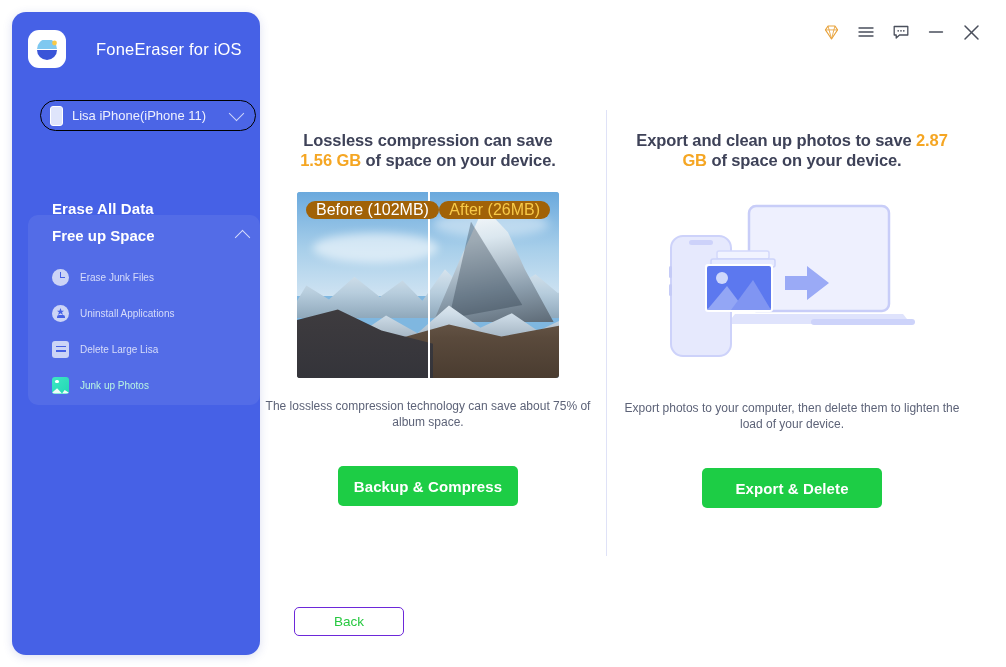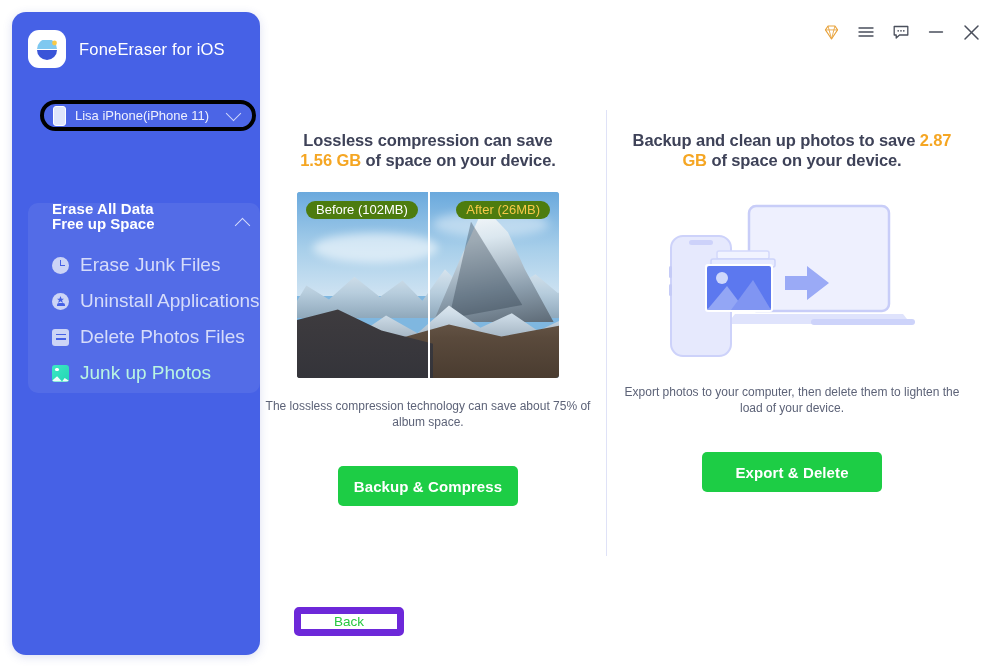--- a/index.html
+++ b/index.html
@@ -23,21 +23,21 @@
     left: 12px; top: 12px;
     width: 248px; height: 643px;
     background: #4661e6;
     border-radius: 14px 14px 14px 14px;
     box-shadow: 0 2px 10px rgba(60,80,180,0.18);
     overflow: hidden;
   }
   .brand-row {
     position: absolute;
     left: 16px; top: 18px;
-    display: flex; align-items: center; gap: 13px;
+    display: flex; align-items: center; gap: 30px;
   }
   .brand-logo {
     width: 38px; height: 38px;
     background: #ffffff;
     border-radius: 11px;
     position: relative;
     flex: none;
   }
   .brand-logo .bowl {
     position: absolute;
@@ -49,21 +49,21 @@
     font-size: 16.5px;
     font-weight: 500;
     letter-spacing: 0.2px;
     white-space: nowrap;
   }
 
   .device-select {
     position: absolute;
     left: 28px; top: 88px;
     width: 216px; height: 31px;
-    border: 4px solid #000000;
+    border: 1px solid #000000;
     border-radius: 16px;
     display: flex; align-items: center;
     padding: 0 10px 0 9px;
     background: rgba(255,255,255,0.03);
     cursor: pointer;
   }
   .phone-icon {
     width: 13px; height: 20px;
     border: 1.4px solid #ffffff;
     border-radius: 3px;
@@ -100,21 +100,21 @@
     left: 40px; top: 148px;
     color: #ffffff;
     font-size: 15px;
     font-weight: bold;
     letter-spacing: 0.1px;
     margin-top: 40px;
   }
 
   .group-panel {
     position: absolute;
-    left: 16px; top: 191px;
+    left: 16px; top: 203px;
     width: 232px; height: 190px;
     background: rgba(255,255,255,0.075);
     border-radius: 10px;
   }
   .group-header {
     position: absolute;
     left: 24px; top: 12px;
     width: 196px;
     display: flex; align-items: center; justify-content: space-between;
     cursor: pointer;
@@ -125,21 +125,21 @@
     font-weight: bold;
   }
   .nav-item {
     position: absolute;
     left: 24px;
     width: 200px; height: 26px;
     display: flex; align-items: center; gap: 11px;
     cursor: pointer;
   }
   .nav-item .nav-label {
-    font-size: 19px;
+    font-size: 10px;
     color: #d6dcfa;
     white-space: nowrap;
     text-align: center;
   }
   .nav-item.active .nav-label { color: #b9f5e3; }
   .nav-ico {
     width: 17px; height: 17px;
     flex: none;
     border-radius: 4px;
     position: relative;
@@ -302,43 +302,43 @@
   }
   .split-line {
     position: absolute; left: 50%; top: 0; width: 2px; height: 100%;
     background: #ffffff;
   }
   .badge {
     position: absolute; top: 9px;
     height: 18px;
     padding: 0 10px;
     border-radius: 9px;
-    background: #4d7c0f;
+    background: #a16207;
     color: #ffffff;
-    font-size: 13px;
+    font-size: 16px;
     line-height: 18px;
     white-space: nowrap;
   }
   .badge-before { left: 9px; }
   .badge-after  { right: 9px; color: #f7c948; }
 
   .media-right {
     position: relative;
     margin: 18px auto 0;
     width: 262px; height: 186px;
   }
 
   .caption {
     margin-top: 20px;
     font-size: 12px;
     color: #5d6378;
     line-height: 16px;
     text-align: center;
   }
-  .caption.right-cap { margin-top: 10px; }
+  .caption.right-cap { margin-top: 26px; }
 
   .cta {
     display: block;
     margin: 36px auto 0;
     width: 180px; height: 40px;
     background: #1dcd45;
     color: #ffffff;
     border: none;
     border-radius: 5px;
     font-size: 15px;
@@ -346,21 +346,21 @@
     font-family: "Liberation Sans", sans-serif;
     cursor: pointer;
     letter-spacing: 0.1px;
   }
 
   .back-btn {
     position: absolute;
     left: 50px; top: 607px;
     width: 110px; height: 29px;
     background: #ffffff;
-    border: 7px solid #6d28d9;
+    border: 1px solid #6d28d9;
     border-radius: 5px;
     color: #27c840;
     font-size: 13.5px;
     font-family: "Liberation Sans", sans-serif;
     cursor: pointer;
   }
 </style>
 </head>
 <body>
 
@@ -398,21 +398,21 @@
         <span class="nav-label">Erase Junk Files</span>
       </div>
 
       <div class="nav-item" style="top:85px">
         <span class="nav-ico ico-uninstall"></span>
         <span class="nav-label">Uninstall Applications</span>
       </div>
 
       <div class="nav-item" style="top:121px">
         <span class="nav-ico ico-doc"></span>
-        <span class="nav-label">Delete Photos Files</span>
+        <span class="nav-label">Delete Large Lisa</span>
       </div>
 
       <div class="nav-item active" style="top:157px">
         <span class="nav-ico ico-photo"></span>
         <span class="nav-label">Junk up Photos</span>
       </div>
     </div>
   </div>
 
   <div class="titlebar">
@@ -480,21 +480,21 @@
         <div class="badge badge-after">After (26MB)</div>
       </div>
 
       <div class="caption">The lossless compression technology can save about 75% of album space.</div>
 
       <button class="cta">Backup &amp; Compress</button>
     </div>
 
     <div class="col col-right">
       <div class="col-head">
-        <span>Backup and clean up photos to save </span><span class="hl">2.87 GB</span><span> of space on your device.</span>
+        <span>Export and clean up photos to save </span><span class="hl">2.87 GB</span><span> of space on your device.</span>
       </div>
 
       <div class="media-right">
         <svg width="262" height="186" viewBox="0 0 262 186">
 
           <rect x="88" y="18" width="140" height="105" rx="7" fill="#eef0fe" stroke="#c8cdf8" stroke-width="2.5"></rect>
           <path d="M74 126 H242 L250 136 H66 Z" fill="#dfe3fc"></path>
           <rect x="150" y="131" width="104" height="6" rx="3" fill="#cdd3fa"></rect>
 
           <rect x="10" y="48" width="60" height="120" rx="12" fill="#e6e9fd" stroke="#cdd2fa" stroke-width="2"></rect>

